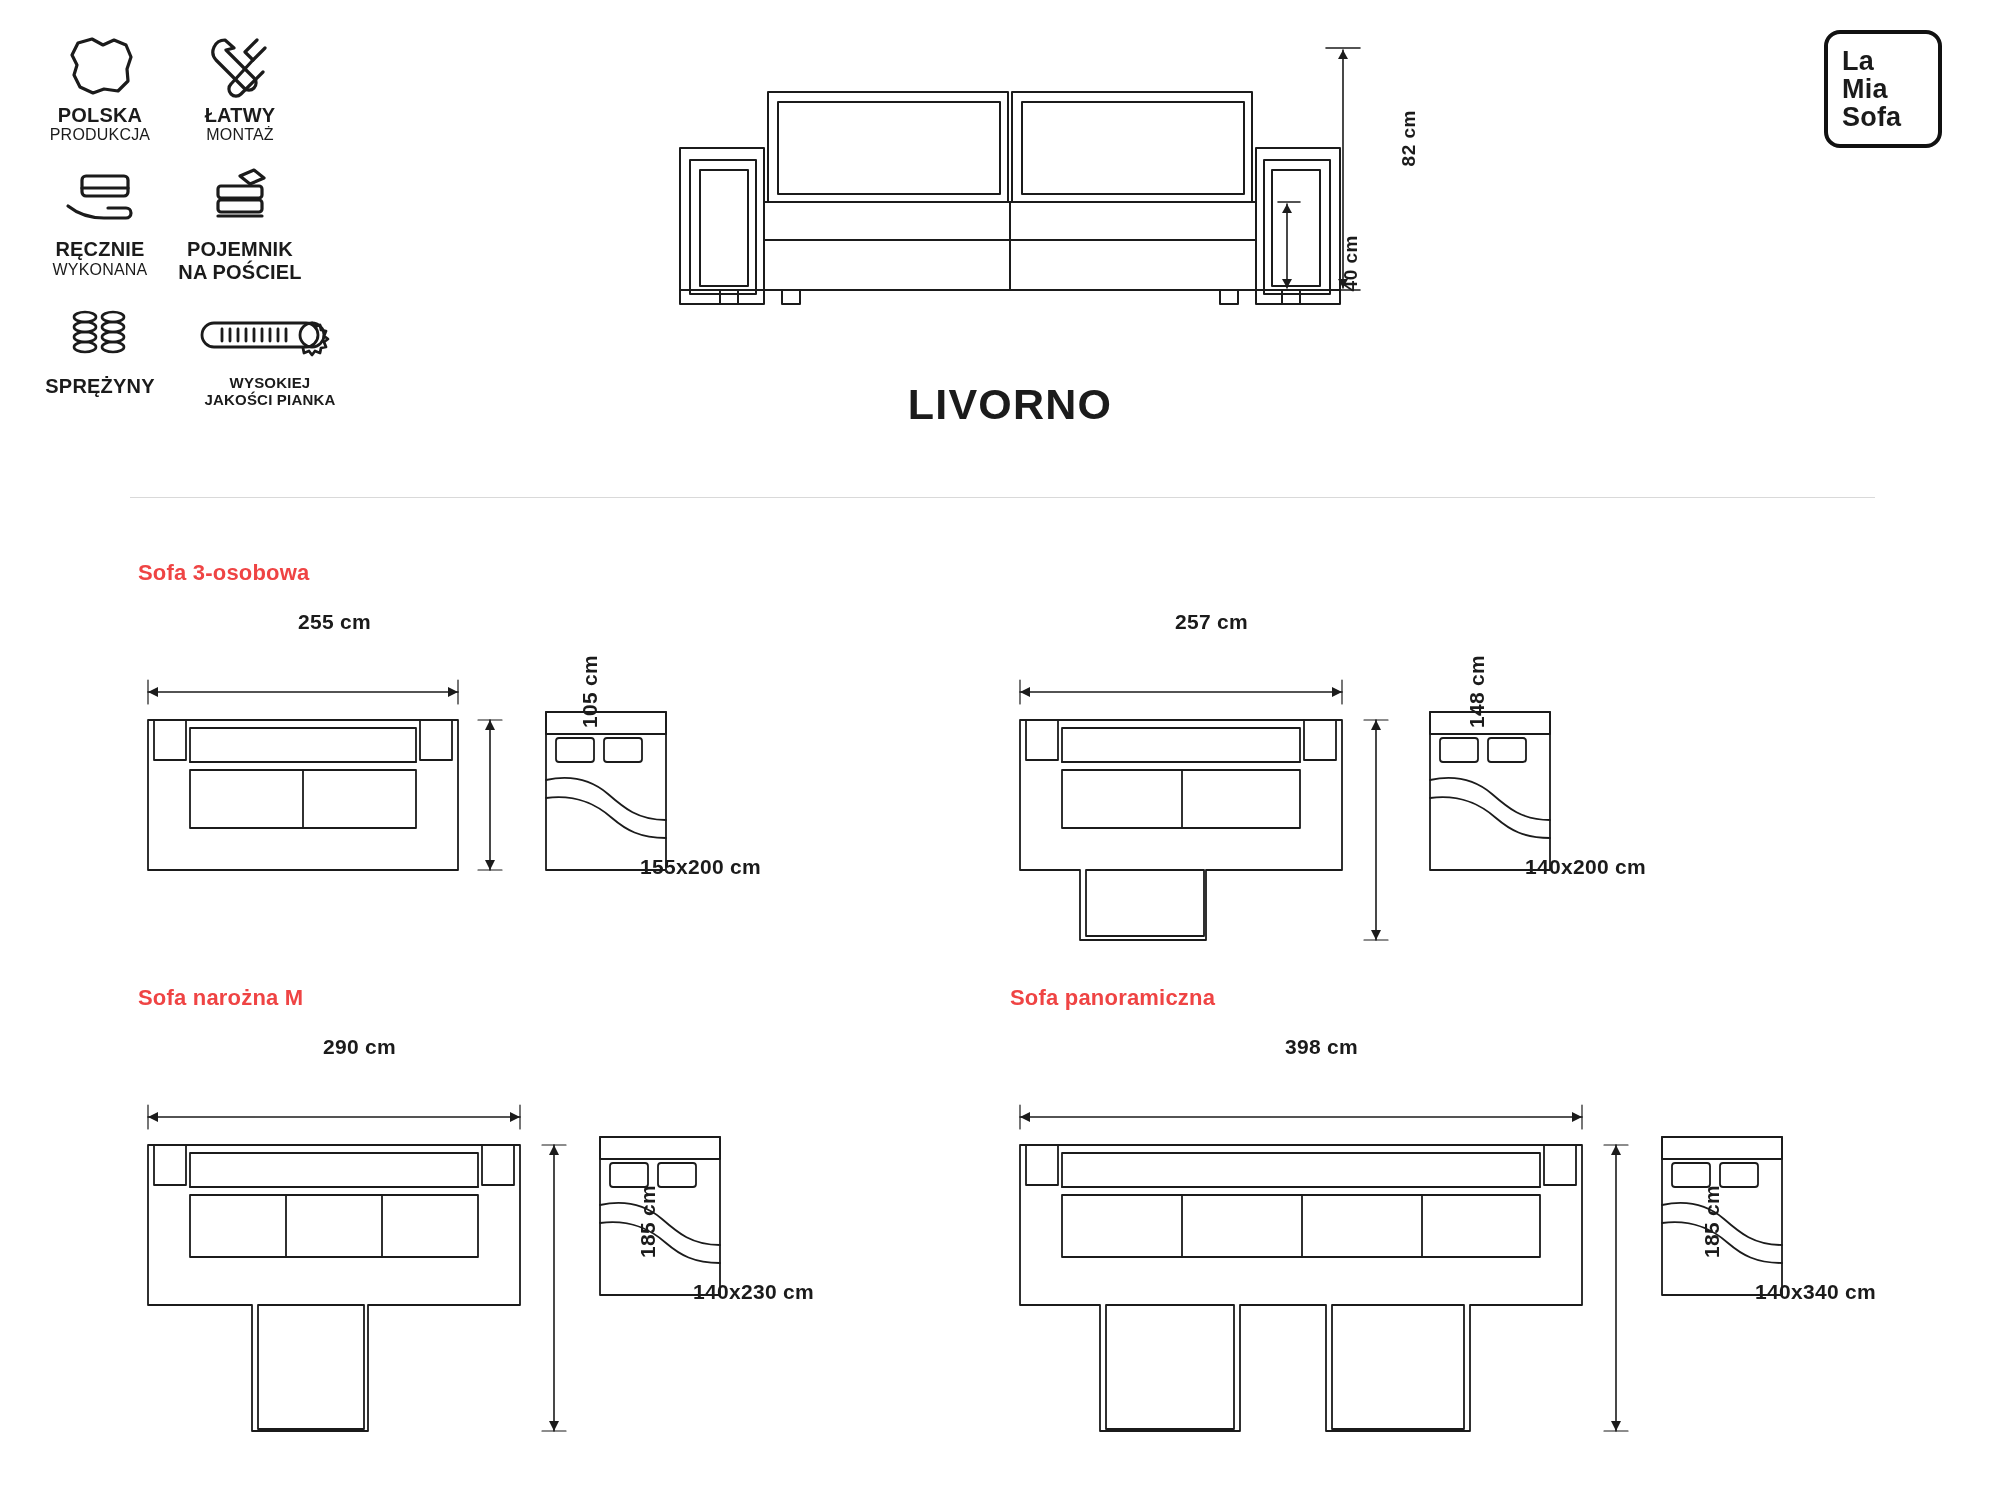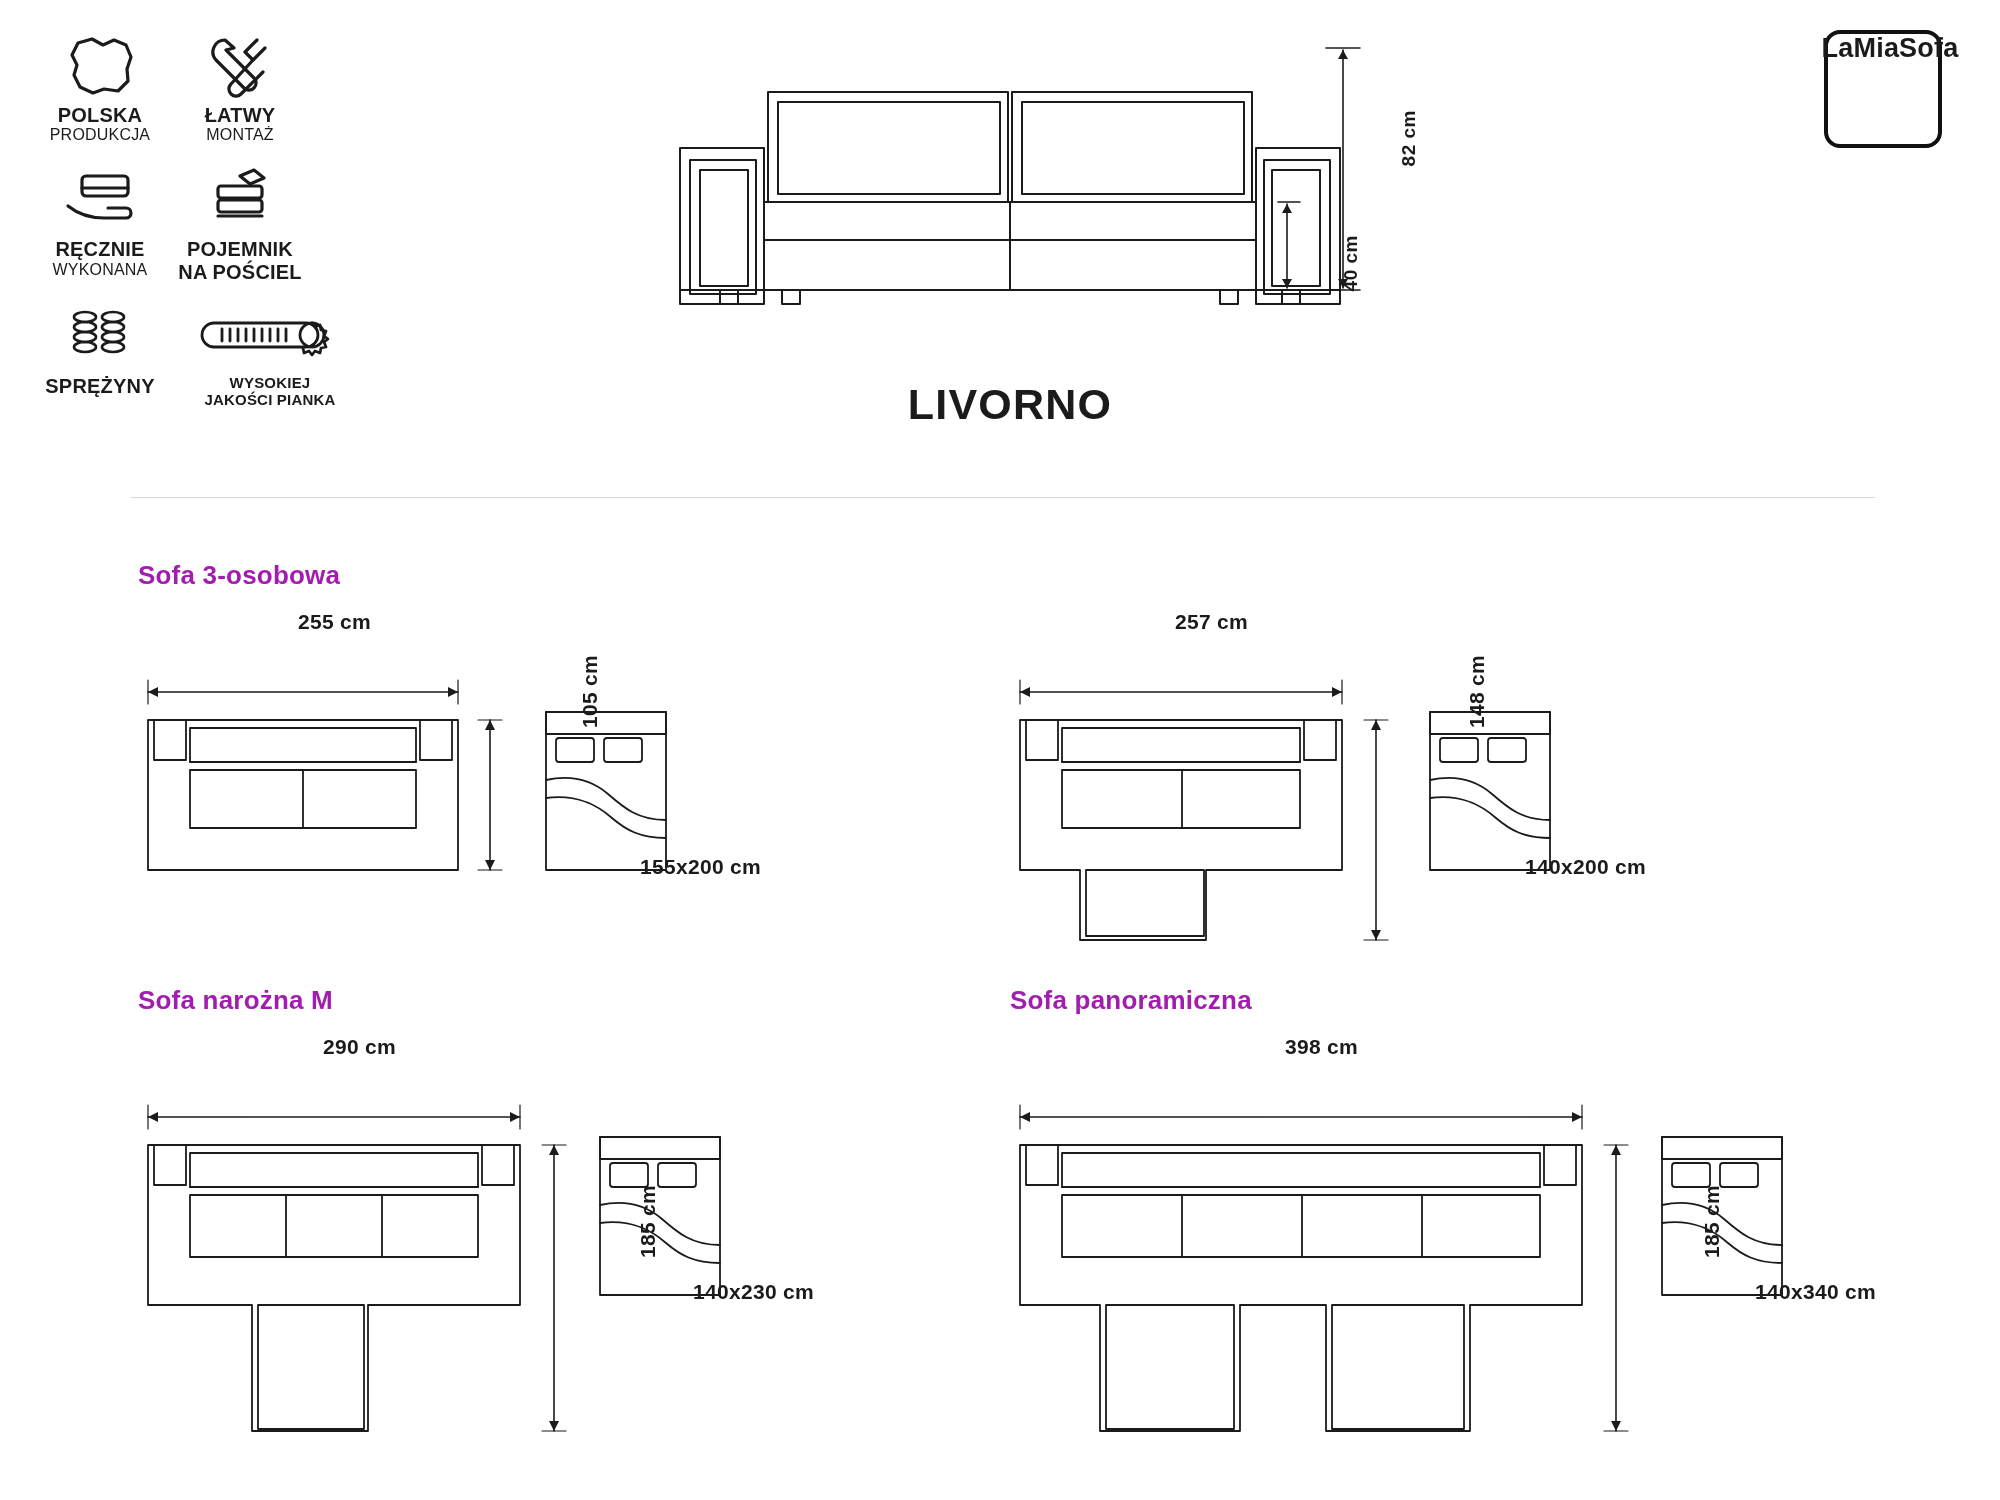--- a/index.html
+++ b/index.html
@@ -60,21 +60,21 @@
   .feat.small .l2 { font-size: 15px; font-weight: 700; }
 
   
   .logo {
     position: absolute;
     right: 58px; top: 30px;
     width: 118px; height: 118px;
     border: 4px solid #111;
     border-radius: 16px;
     display: flex;
-    flex-direction: row;
+    flex-direction: column;
     justify-content: center;
     padding-left: 14px;
   }
   .logo div {
     font-size: 27px;
     font-weight: 700;
     line-height: 1.04;
     letter-spacing: .2px;
   }
 
@@ -106,23 +106,23 @@
   .divider {
     position: absolute;
     left: 130px; top: 497px;
     width: 1745px; height: 1px;
     background: #d9d9d9;
   }
 
   
   .panel { position: absolute; }
   .panel-title {
-    font-size: 26px;
-    font-weight: 700;
-    color: #a21caf;
+    font-size: 22px;
+    font-weight: 700;
+    color: #ef4444;
     letter-spacing: .2px;
   }
   .dim-top {
     position: absolute;
     font-size: 21px;
     font-weight: 700;
     letter-spacing: .3px;
   }
   .dim-side {
     position: absolute;

